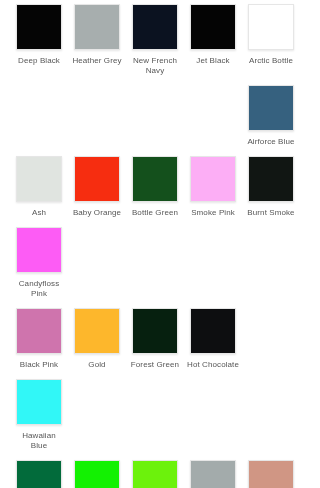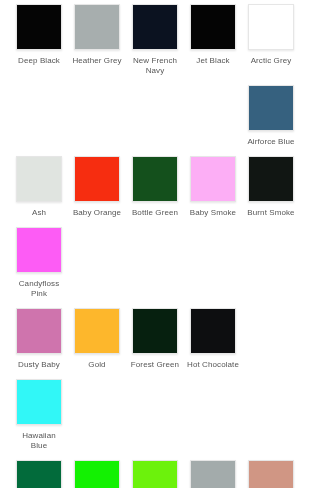--- a/index.html
+++ b/index.html
@@ -76,21 +76,21 @@
       <div class="swatch-cell">
         <span class="swatch-chip" title="New French Navy" style="background-color: rgb(11, 18, 32);"></span>
         <span class="swatch-label">New French Navy</span>
       </div>
       <div class="swatch-cell">
         <span class="swatch-chip" title="Jet Black" style="background-color: rgb(4, 4, 4);"></span>
         <span class="swatch-label">Jet Black</span>
       </div>
       <div class="swatch-cell">
         <span class="swatch-chip" title="Arctic White" style="background-color: rgb(255, 255, 255);"></span>
-        <span class="swatch-label">Arctic Grey</span>
+        <span class="swatch-label">Arctic Bottle</span>
       </div>
     </div>
     <div class="row-gap"></div>
     <div class="swatch-row">
       <div class="swatch-cell empty">
         <span class="swatch-chip" title=""></span>
       </div>
       <div class="swatch-cell empty">
         <span class="swatch-chip" title=""></span>
       </div>
@@ -114,21 +114,21 @@
       <div class="swatch-cell">
         <span class="swatch-chip" title="Burnt Orange" style="background-color: rgb(246, 45, 16);"></span>
         <span class="swatch-label">Baby Orange</span>
       </div>
       <div class="swatch-cell">
         <span class="swatch-chip" title="Bottle Green" style="background-color: rgb(20, 80, 28);"></span>
         <span class="swatch-label">Bottle Green</span>
       </div>
       <div class="swatch-cell">
         <span class="swatch-chip" title="Baby Pink" style="background-color: rgb(252, 174, 245);"></span>
-        <span class="swatch-label">Baby Smoke</span>
+        <span class="swatch-label">Smoke Pink</span>
       </div>
       <div class="swatch-cell">
         <span class="swatch-chip" title="Black Smoke" style="background-color: rgb(17, 22, 19);"></span>
         <span class="swatch-label">Burnt Smoke</span>
       </div>
     </div>
     <div class="row-gap"></div>
     <div class="swatch-row">
       <div class="swatch-cell">
         <span class="swatch-chip" title="Candyfloss Pink" style="background-color: rgb(253, 92, 245);"></span>
@@ -144,21 +144,21 @@
         <span class="swatch-chip" title=""></span>
       </div>
       <div class="swatch-cell empty">
         <span class="swatch-chip" title=""></span>
       </div>
     </div>
     <div class="row-gap"></div>
     <div class="swatch-row">
       <div class="swatch-cell">
         <span class="swatch-chip" title="Dusty Pink" style="background-color: rgb(207, 116, 173);"></span>
-        <span class="swatch-label">Dusty Baby</span>
+        <span class="swatch-label">Black Pink</span>
       </div>
       <div class="swatch-cell">
         <span class="swatch-chip" title="Gold" style="background-color: rgb(253, 183, 44);"></span>
         <span class="swatch-label">Gold</span>
       </div>
       <div class="swatch-cell">
         <span class="swatch-chip" title="Forest Green" style="background-color: rgb(6, 32, 15);"></span>
         <span class="swatch-label">Forest Green</span>
       </div>
       <div class="swatch-cell">

